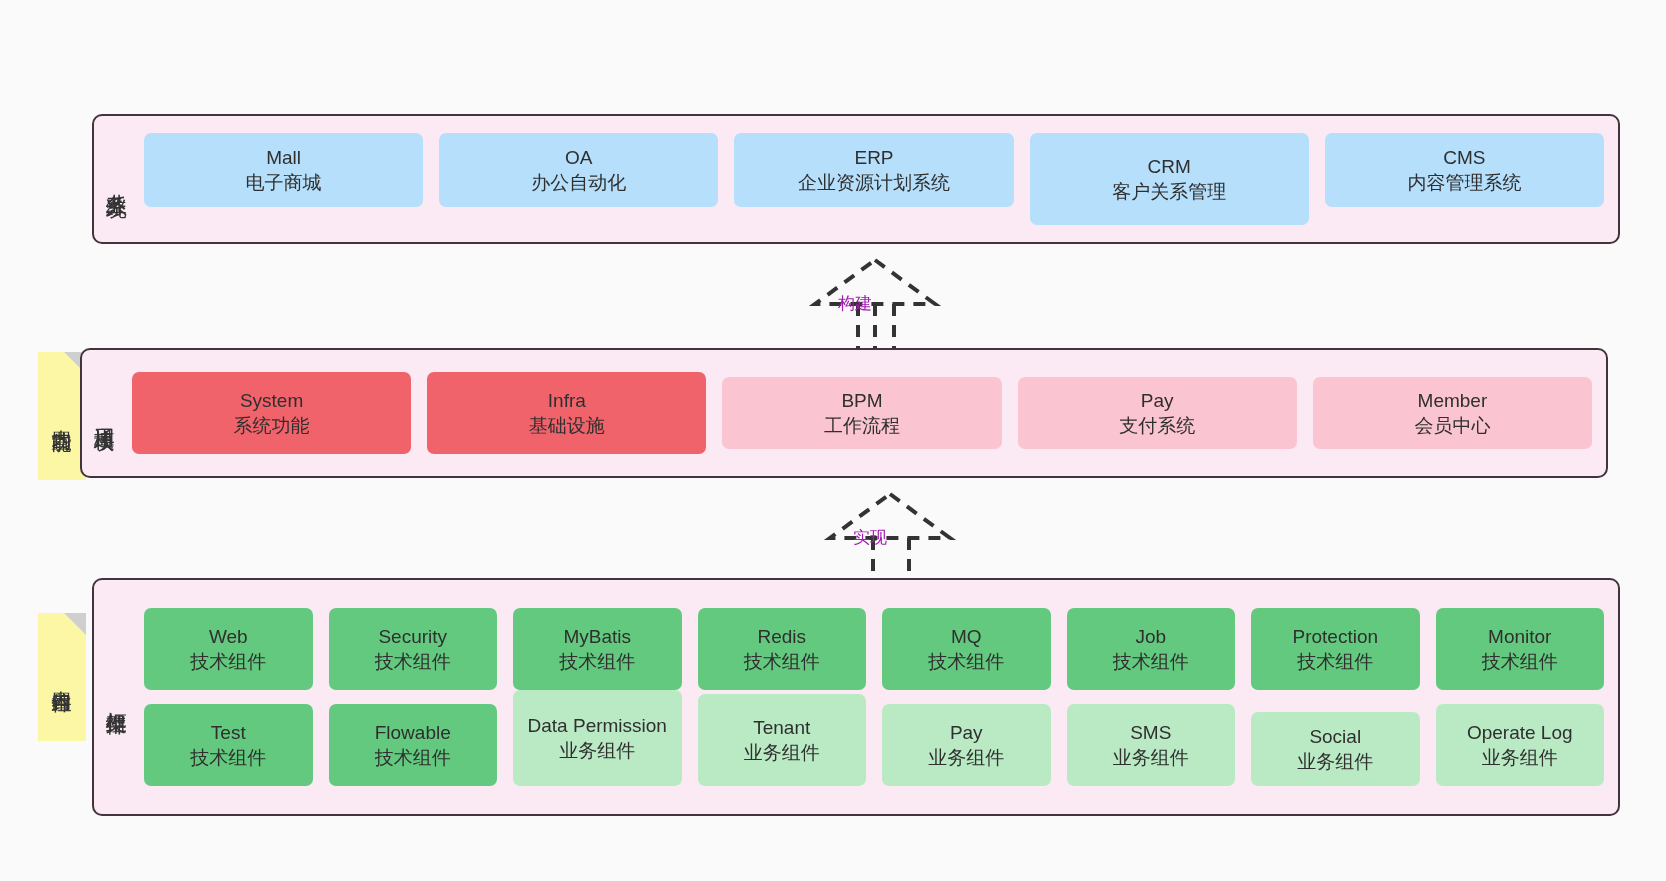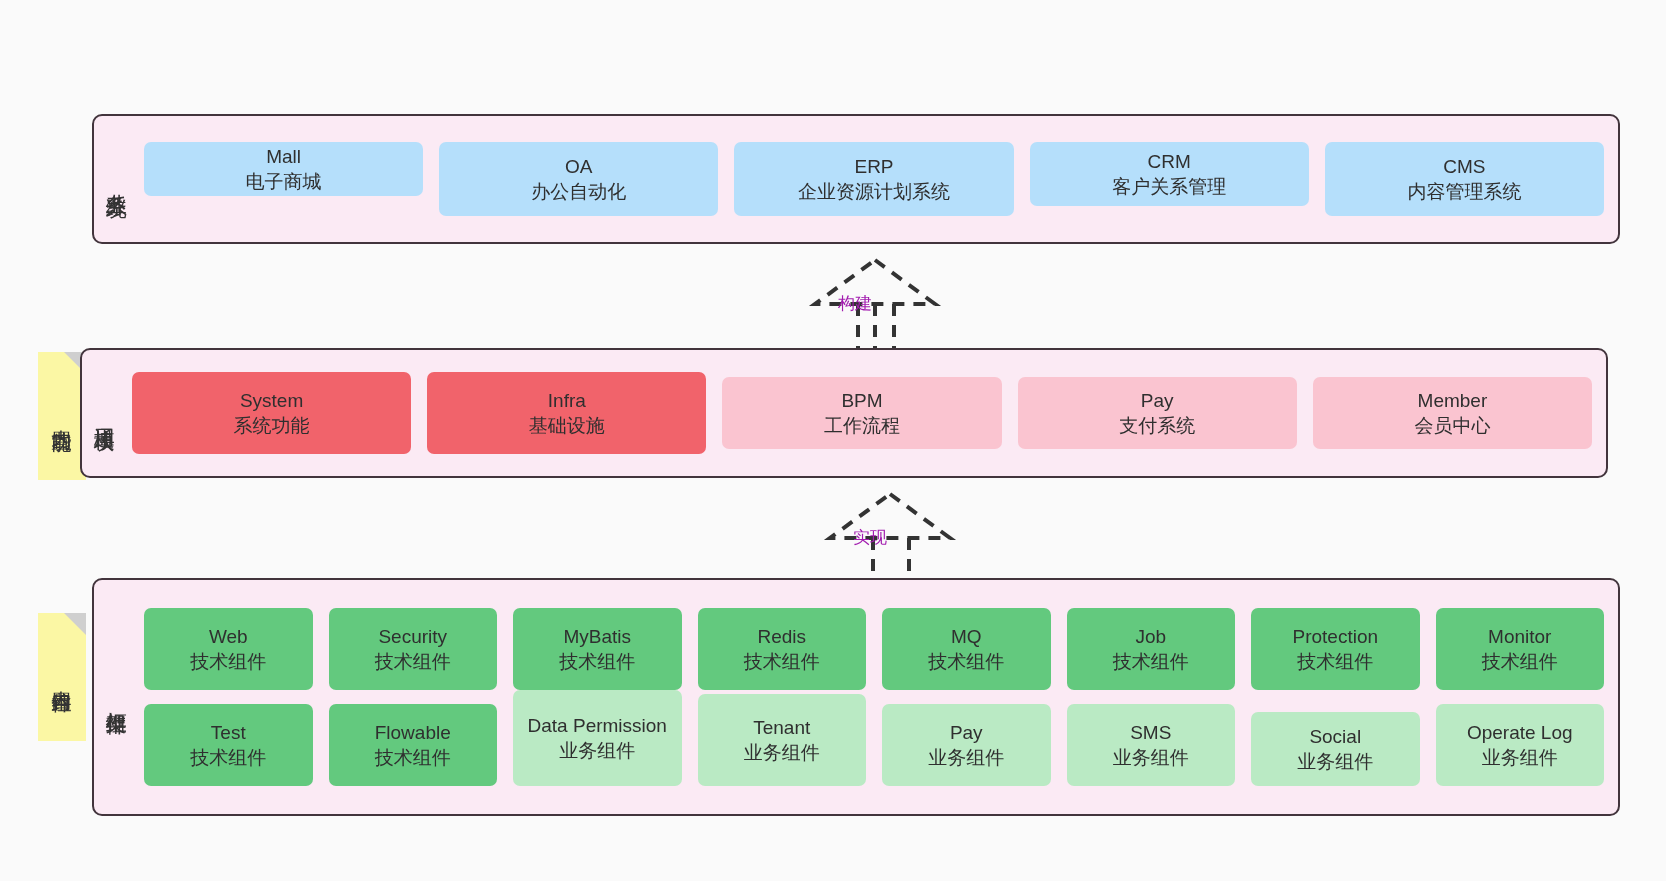--- a/index.html
+++ b/index.html
@@ -135,33 +135,33 @@
 </style>
 </head>
 <body>
 
 <div class="canvas">
 
   <div class="layer" style="left:92px; top:114px; width:1528px; height:130px;">
     <div class="layer-title">业务系统</div>
     <div class="layer-body">
       <div class="row">
-        <div class="node c-blue" style="height:54px;">
+        <div class="node c-blue" style="height:74px;">
           <span class="nm">Mall</span>
           <span class="sb">电子商城</span>
         </div>
         <div class="node c-blue" style="height:74px;">
           <span class="nm">OA</span>
           <span class="sb">办公自动化</span>
         </div>
         <div class="node c-blue" style="height:74px;text-align:right;">
           <span class="nm">ERP</span>
           <span class="sb">企业资源计划系统</span>
         </div>
-        <div class="node c-blue" style="height:64px;">
+        <div class="node c-blue" style="height:92px;">
           <span class="nm">CRM</span>
           <span class="sb">客户关系管理</span>
         </div>
         <div class="node c-blue" style="height:74px;">
           <span class="nm">CMS</span>
           <span class="sb">内容管理系统</span>
         </div>
       </div>
     </div>
   </div>

